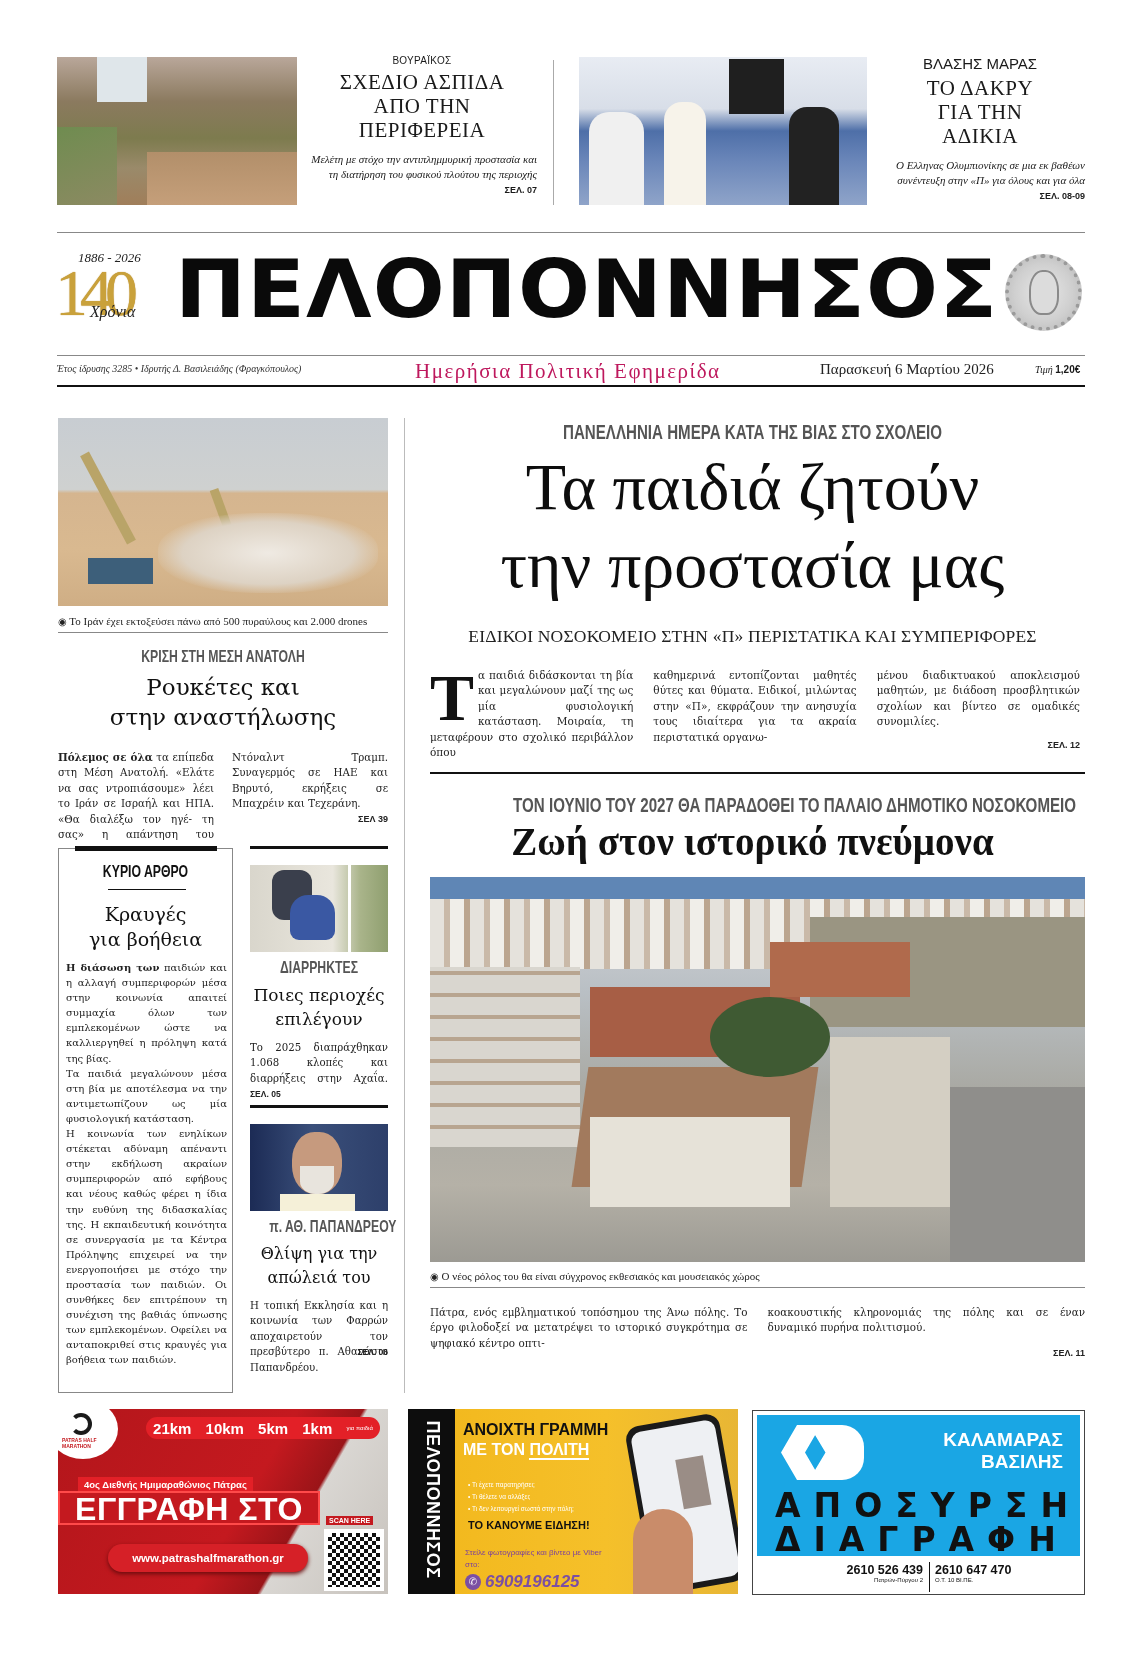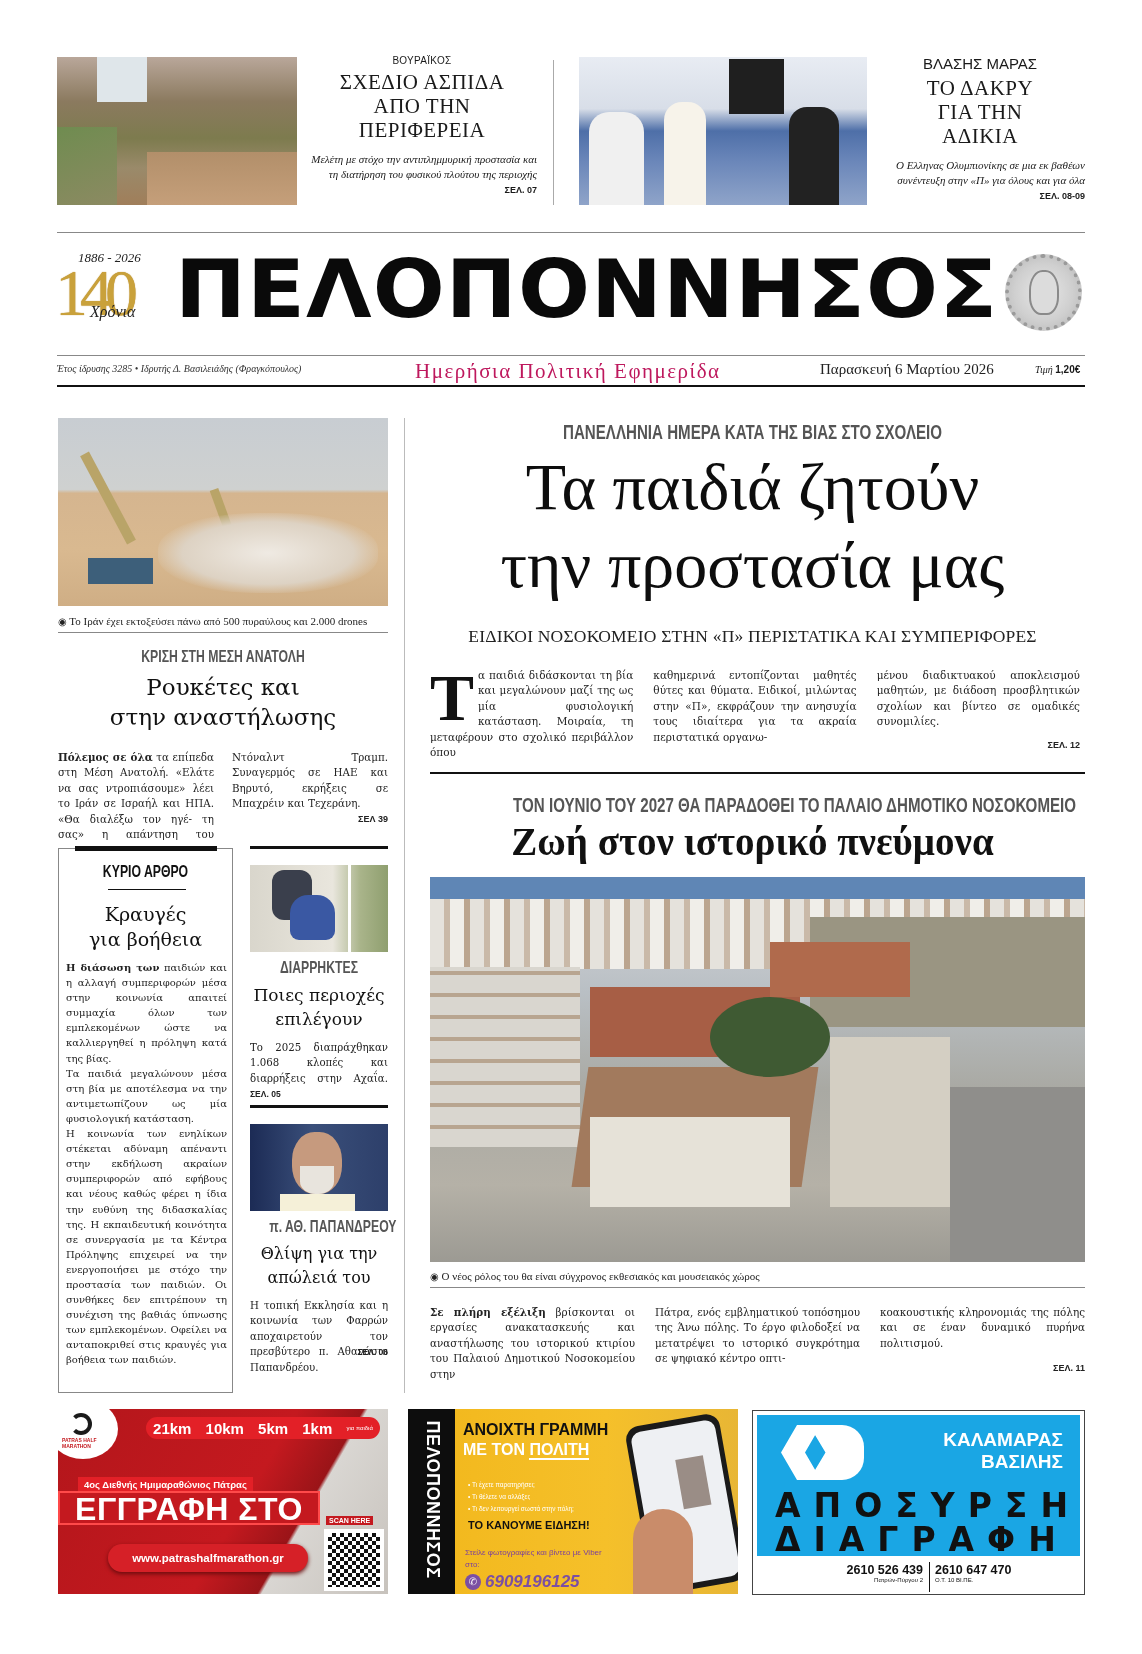--- a/index.html
+++ b/index.html
@@ -187,23 +187,20 @@
   <div class="abs" style="left:280px;top:120px;width:120px;height:80px;border-radius:50%;background:#3f5a33"></div>
   <div class="abs" style="left:400px;top:160px;width:120px;height:170px;background:#d4cfc3"></div>
   <div class="abs" style="left:520px;top:210px;width:135px;height:175px;background:#8f8e8b"></div>
 </div>
 <div class="abs caption" style="left:430px;top:1270px">
   <span style="font-size:10px">◉</span>
   <span>Ο νέος ρόλος του θα είναι σύγχρονος εκθεσιακός και μουσειακός χώρος</span>
 </div>
 <div class="hr-grey" style="left:430px;top:1287px;width:655px;height:1px"></div>
 <div class="abs" style="left:430px;top:1305px;width:655px;display:flex;gap:20px">
-  <div class="body-text" style="flex:1;font-size:10.4px">
-    <b>Σε πλήρη εξέλιξη</b><span> βρίσκονται οι εργασίες ανακατασκευής και αναστήλωσης του ιστορικού κτιρίου του Παλαιού Δημοτικού Νοσοκομείου στην</span>
-  </div>
   <div class="body-text" style="flex:1;font-size:10.4px">Πάτρα, ενός εμβληματικού τοπόσημου της Άνω πόλης. Το έργο φιλοδοξεί να μετατρέψει το ιστορικό συγκρότημα σε ψηφιακό κέντρο οπτι-</div>
   <div class="body-text" style="flex:1;font-size:10.4px">
     <span>κοακουστικής κληρονομιάς της πόλης και σε έναν δυναμικό πυρήνα πολιτισμού.</span>
     <div class="sel" style="margin-top:10px">ΣΕΛ. 11</div>
   </div>
 </div>
 
 <div class="img" style="left:58px;top:1409px;width:330px;height:185px;background:linear-gradient(120deg,#b3161b 0%,#c4191f 55%,#9a1418 70%,#d9d6d2 71%,#c7c2bc 100%)">
   <div class="abs" style="left:-10px;top:-10px;width:70px;height:60px;border-radius:50%;background:#fff">
     <div class="abs" style="left:22px;top:14px;width:22px;height:22px;border:4px solid #1a1a1a;border-left-color:transparent;border-radius:50%"></div>

